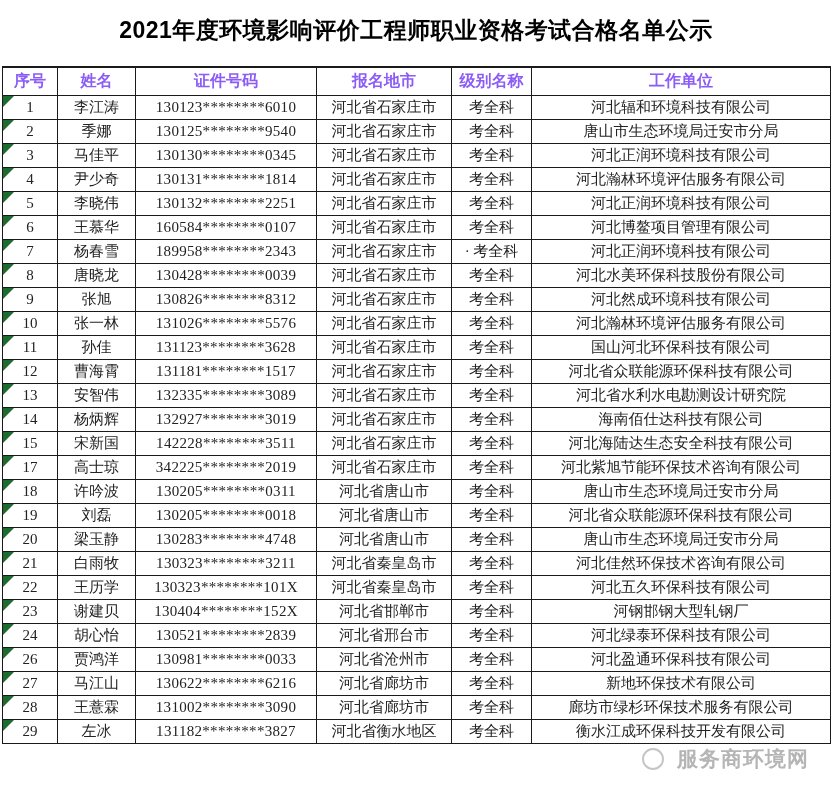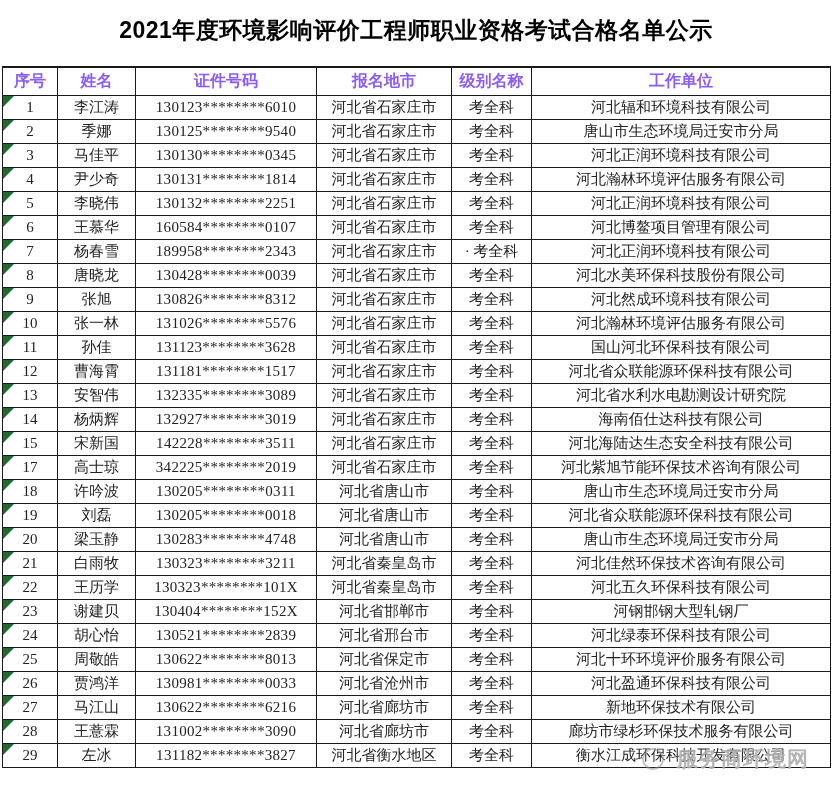--- a/index.html
+++ b/index.html
@@ -286,28 +286,20 @@
       </tr>
       <tr>
         <td class="col-index"><span class="triangle"></span>24</td>
         <td class="col-name">胡心怡</td>
         <td class="col-id">130521********2839</td>
         <td class="col-city">河北省邢台市</td>
         <td class="col-level">考全科</td>
         <td class="col-employer">河北绿泰环保科技有限公司</td>
       </tr>
       <tr>
-        <td class="col-index"><span class="triangle"></span>25</td>
-        <td class="col-name">周敬皓</td>
-        <td class="col-id">130622********8013</td>
-        <td class="col-city">河北省保定市</td>
-        <td class="col-level">考全科</td>
-        <td class="col-employer">河北十环环境评价服务有限公司</td>
-      </tr>
-      <tr>
         <td class="col-index"><span class="triangle"></span>26</td>
         <td class="col-name">贾鸿洋</td>
         <td class="col-id">130981********0033</td>
         <td class="col-city">河北省沧州市</td>
         <td class="col-level">考全科</td>
         <td class="col-employer">河北盈通环保科技有限公司</td>
       </tr>
       <tr>
         <td class="col-index"><span class="triangle"></span>27</td>
         <td class="col-name">马江山</td>

